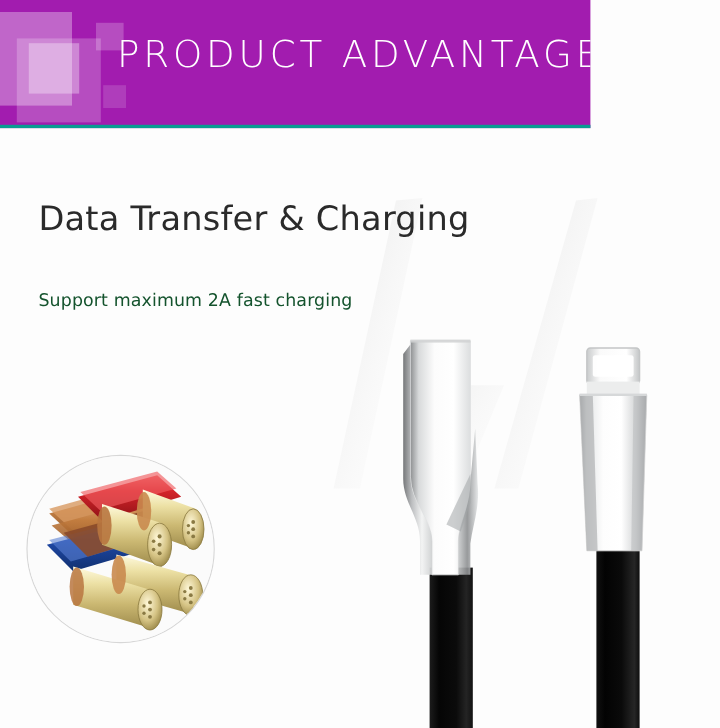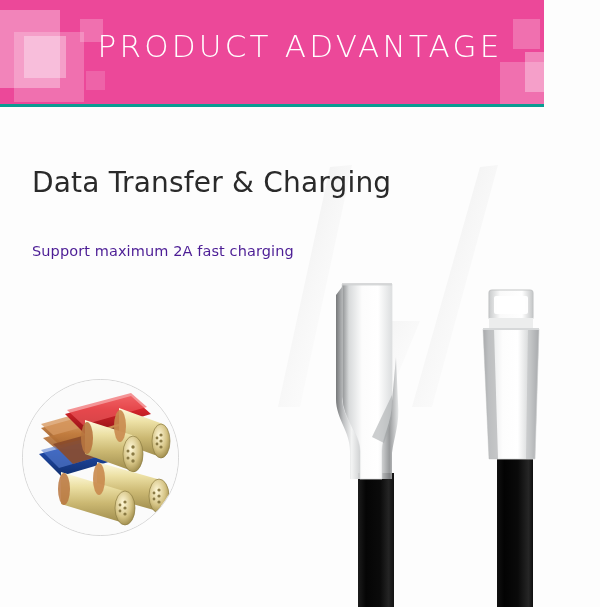--- a/index.html
+++ b/index.html
@@ -16,23 +16,23 @@
     height: 607px;
     overflow: hidden;
     background: #fdfdfd;
   }
 
   
   .header {
     position: absolute;
     left: 0;
     top: 0;
-    width: 544px;
+    width: 492px;
     height: 107px;
-    background: #ec4899;
+    background: #a21caf;
     overflow: hidden;
   }
   .header-underline {
     position: absolute;
     left: 0;
     bottom: 0;
     width: 600px;
     height: 3px;
     background: #0a9c91;
   }
@@ -75,21 +75,21 @@
     color: #2a2a2a;
     font-weight: 400;
     letter-spacing: 0.2px;
     font-family: "DejaVu Sans", sans-serif;
     white-space: nowrap;
   }
   .subline {
     position: absolute;
     left: 32px;
     font-size: 14.5px;
-    color: #4c1d95;
+    color: #14532d;
     letter-spacing: 0.1px;
     font-family: "DejaVu Sans", sans-serif;
     white-space: nowrap;
   }
   .subline.l1 { top: 136px; }
   .subline.l2 { top: 167px; }
 
   
   .art {
     position: absolute;

